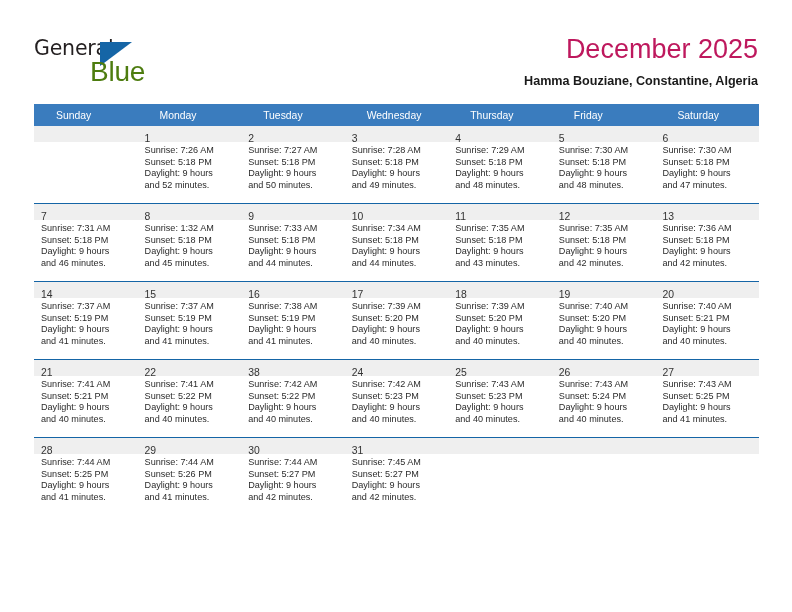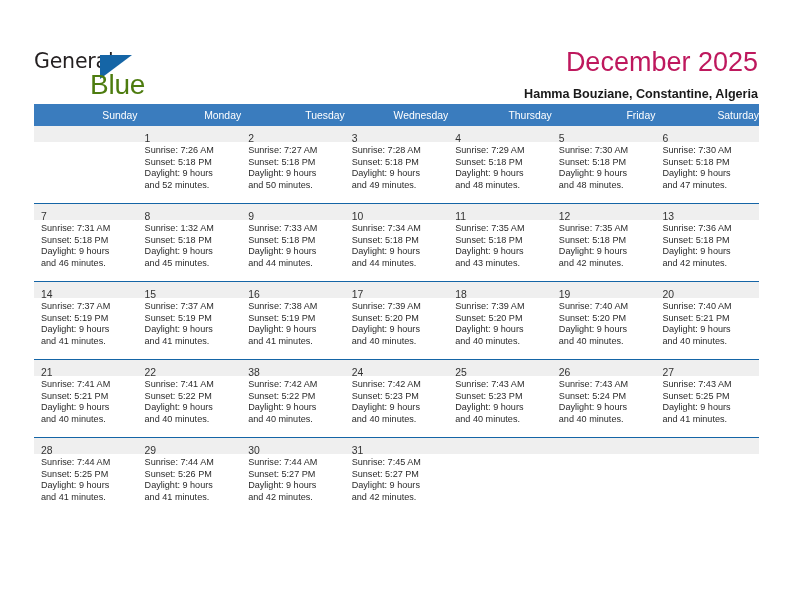--- a/index.html
+++ b/index.html
@@ -18,21 +18,21 @@
     position: relative;
     width: 792px;
     height: 612px;
     box-sizing: border-box;
   }
 
   
   .header {
     position: absolute;
     left: 0;
-    top: 17px;
+    top: 4px;
     width: 792px;
     height: 104px;
   }
   .logo {
     position: absolute;
     left: 34px;
     top: 32px;
     width: 140px;
     height: 48px;
   }
@@ -96,22 +96,22 @@
     top: 104px;
     width: 725px;
     border-collapse: collapse;
     table-layout: fixed;
   }
   .calendar th {
     background: #3a7cbe;
     color: #ffffff;
     font-size: 10.4px;
     font-weight: 400;
-    text-align: right;
-    padding: 5px 0 5px 7px;
+    text-align: left;
+    padding: 5px 0 5px 22px;
     height: 12px;
     border: none;
   }
   .calendar td {
     vertical-align: top;
     padding: 0;
     border: none;
     border-top: 1.4px solid #1565a6;
     width: 103.57px;
     height: 77px;

